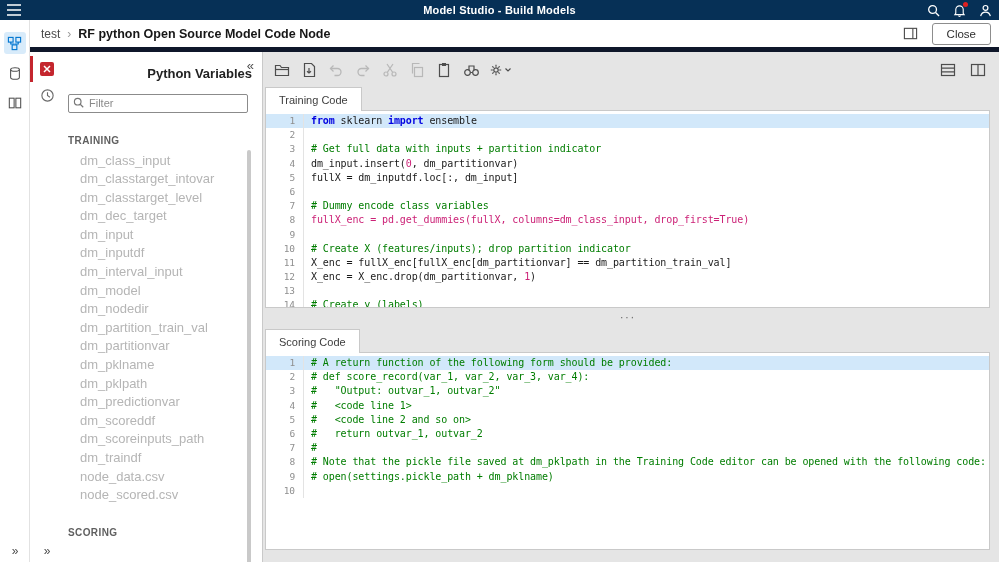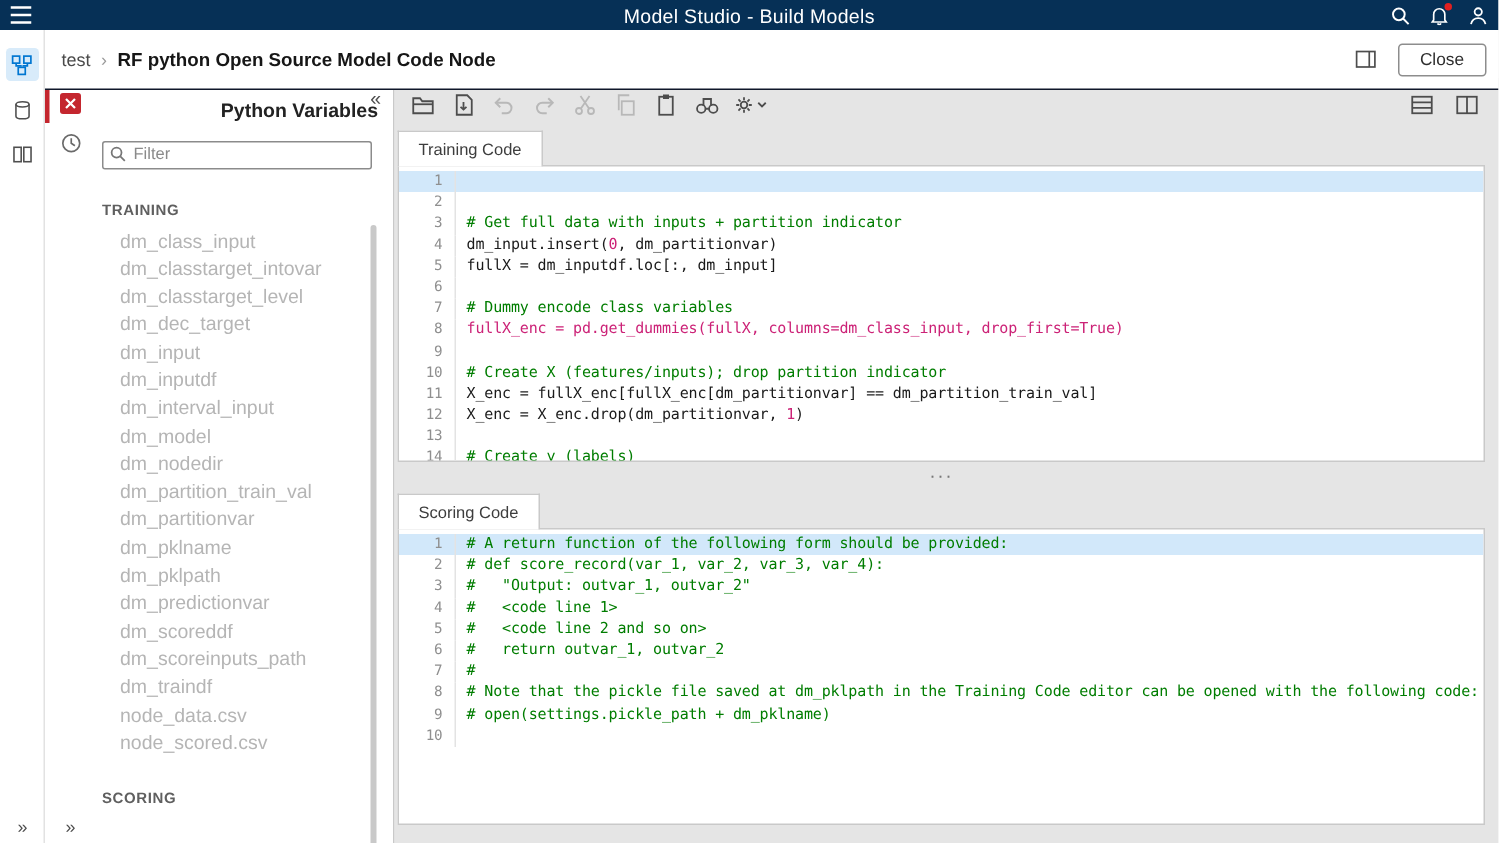--- a/index.html
+++ b/index.html
@@ -2,27 +2,27 @@
 <html style="--topbar-bg: #063056; --accent: #0076d1; --selected-line-bg: #d2e8fa; --comment: #007d00; --keyword: #0000e0; --number: #cc2277; --variable-red: #c4262e; --badge-red: #e02020;"><head>
 <meta charset="utf-8">
 <style>
   * { margin:0; padding:0; box-sizing:border-box; }
   html,body { width:999px; height:562px; font-family:"Liberation Sans",sans-serif; background:#fff; overflow:hidden; }
   body { position:relative; }
 
   
   .topbar { position:absolute; top:0; left:0; right:0; height:20px; background:var(--topbar-bg,#063056); color:#fff; display:flex; align-items:center; z-index:10; }
   .topbar .menu-btn { width:28px; height:20px; display:flex; align-items:center; justify-content:center; cursor:pointer; }
-  .topbar-title { position:absolute; left:0; right:0; text-align:center; font-size:13px; letter-spacing:.2px; pointer-events:none; }
+  .topbar-title { position:absolute; left:0; right:0; text-align:center; font-size:11px; letter-spacing:.2px; pointer-events:none;font-weight:bold; }
   .topbar-right { position:absolute; right:6px; top:0; height:20px; display:flex; align-items:center; gap:10px; }
   .topbar-right .tb-icon { position:relative; width:16px; height:16px; display:flex; align-items:center; justify-content:center; cursor:pointer; }
   .badge-dot { position:absolute; top:0; right:-1px; width:5px; height:5px; border-radius:50%; background:var(--badge-red,#e02020); }
 
   
-  .row2 { position:absolute; top:20px; left:30px; right:0; height:40px; background:#fff; border-bottom:1px solid #0f172a; display:flex; align-items:center; padding-left:11px; z-index:5; }
+  .row2 { position:absolute; top:20px; left:30px; right:0; height:32px; background:#fff; border-bottom:5px solid #0f172a; display:flex; align-items:center; padding-left:11px; z-index:5; }
   .crumb-root { font-size:12px; color:#4a4a4a; cursor:pointer; }
   .crumb-sep { font-size:12px; color:#9a9a9a; margin:0 7px; }
   .crumb-page { font-size:12.5px; font-weight:bold; color:#161616; }
   .row2-right { position:absolute; right:8px; display:flex; align-items:center; gap:12px; }
   .panel-toggle { color:#4d4d4d; width:18px; height:18px; display:flex; align-items:center; justify-content:center; cursor:pointer; }
   .close-btn { font-family:"Liberation Sans",sans-serif; font-size:11.5px; color:#2e2e2e; background:#fff; border:1px solid #8d8d8d; border-radius:3px; padding:4px 14px; cursor:pointer; }
 
   
   .rail { position:absolute; top:20px; left:0; width:30px; bottom:0; background:#fff; border-right:1px solid #e2e2e2; z-index:6; }
   .rail-item { width:22px; height:22px; margin:0 auto 8px auto; display:flex; align-items:center; justify-content:center; color:#4f4f4f; border-radius:3px; cursor:pointer; }
@@ -273,20 +273,21 @@
         </svg>
     </span>
   </div>
 
   <div class="editors">
     <div class="code-tab">Training Code</div>
     <div class="editor">
       <div>
           <div class="code-row hl">
             <span class="gutter-num">1</span>
+            <span class="code-text"><span class="tok-kw">from</span><span> sklearn </span><span class="tok-kw">import</span><span> ensemble</span></span>
           </div>
           <div class="code-row">
             <span class="gutter-num">2</span>
             <span class="code-text"></span>
           </div>
           <div class="code-row">
             <span class="gutter-num">3</span>
             <span class="code-text"><span class="tok-cm"># Get full data with inputs + partition indicator</span></span>
           </div>
           <div class="code-row">

